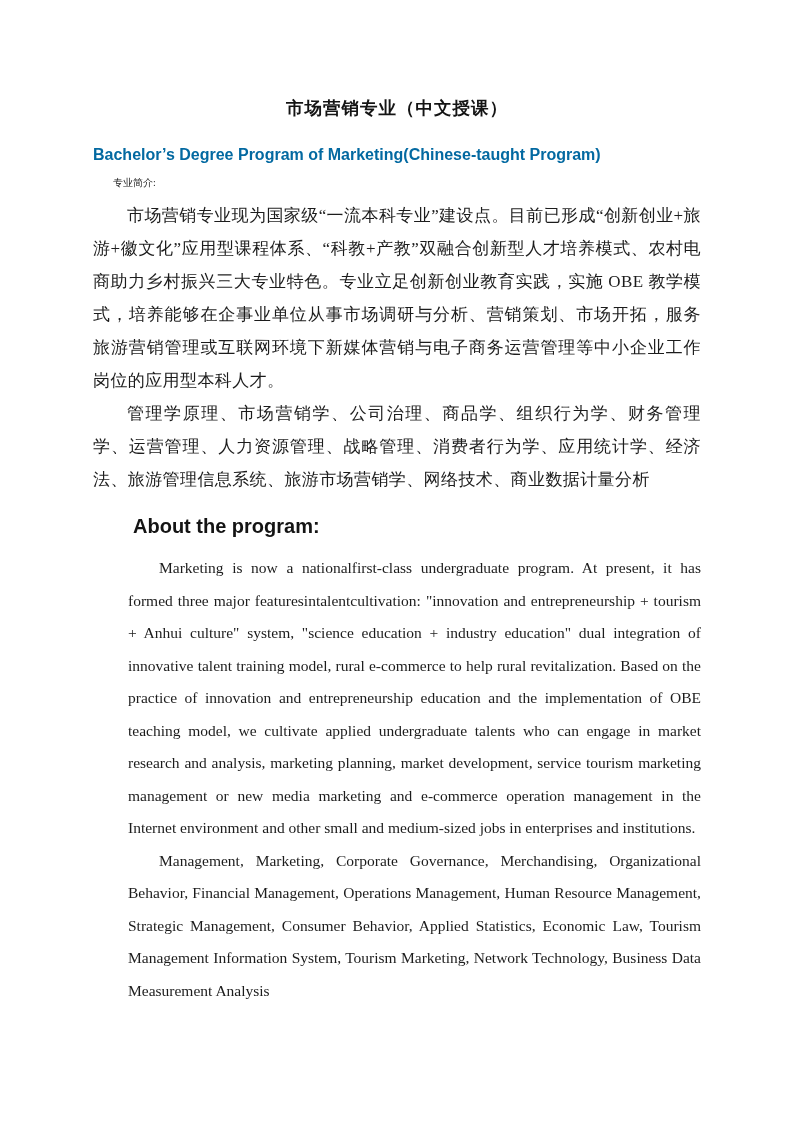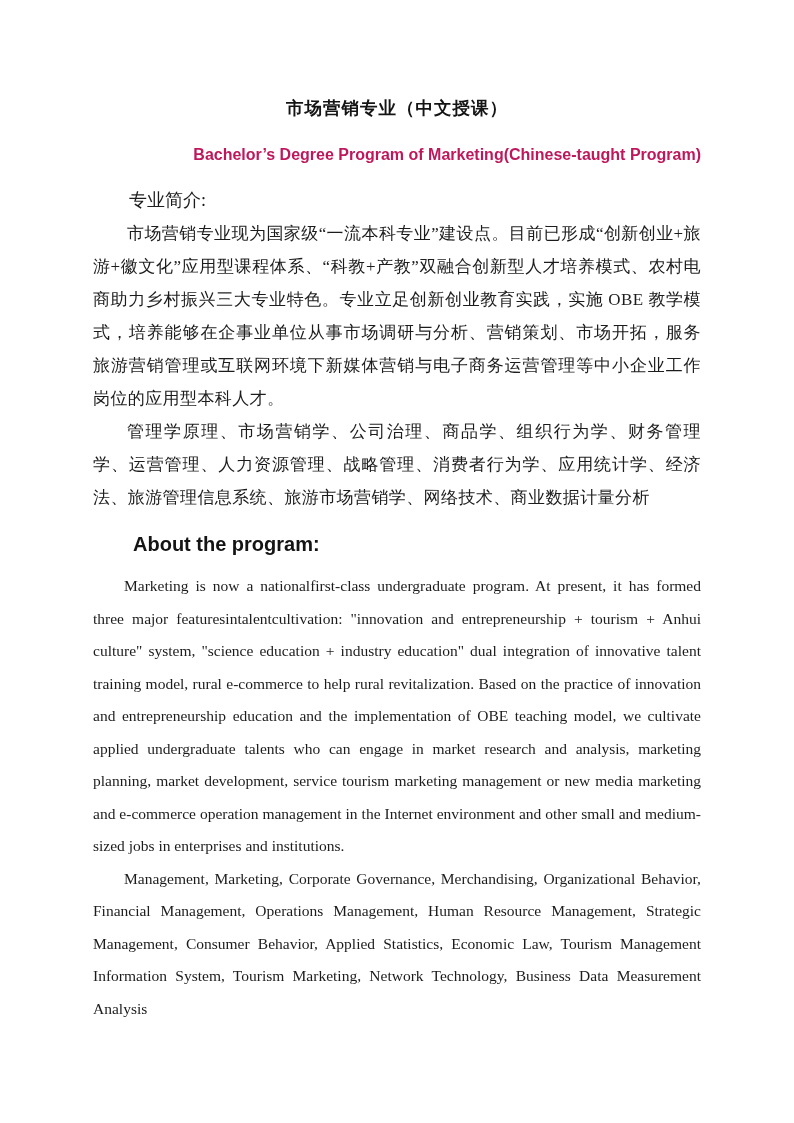--- a/index.html
+++ b/index.html
@@ -20,30 +20,29 @@
   .title-zh {
     text-align: center;
     font-weight: bold;
     font-size: 17.5px;
     letter-spacing: 1px;
     line-height: 24px;
     margin-bottom: 24px;
     color: #141414;
   }
   .title-en {
-    text-align: right;
+    text-align: left;
     font-weight: bold;
     font-size: 16px;
     font-family: "Liberation Sans", "DejaVu Sans", sans-serif;
     line-height: 22px;
-    margin-bottom: 18px;
-    color: #be185d;
+    color: #0369a1;
   }
   .label-zh {
-    font-size: 18px;
+    font-size: 10px;
     line-height: 33px;
     text-indent: 2em;
     color: #1c1c1c;
   }
   .para-zh {
     font-size: 17px;
     line-height: 33px;
     text-align: justify;
     text-indent: 2em;
     letter-spacing: 0.4px;
@@ -58,20 +57,21 @@
     margin-bottom: 14px;
     padding-left: 2em;
     color: #141414;
   }
   .para-en {
     font-size: 15.5px;
     line-height: 32.5px;
     text-align: justify;
     text-indent: 2em;
     color: #1c1c1c;
+    margin-left: 35px;
   }
 </style>
 </head>
 <body>
 
 <div class="page">
 
   <h1 class="title-zh">市场营销专业（中文授课）</h1>
 
   <h2 class="title-en">Bachelor’s Degree Program of Marketing(Chinese-taught Program)</h2>

